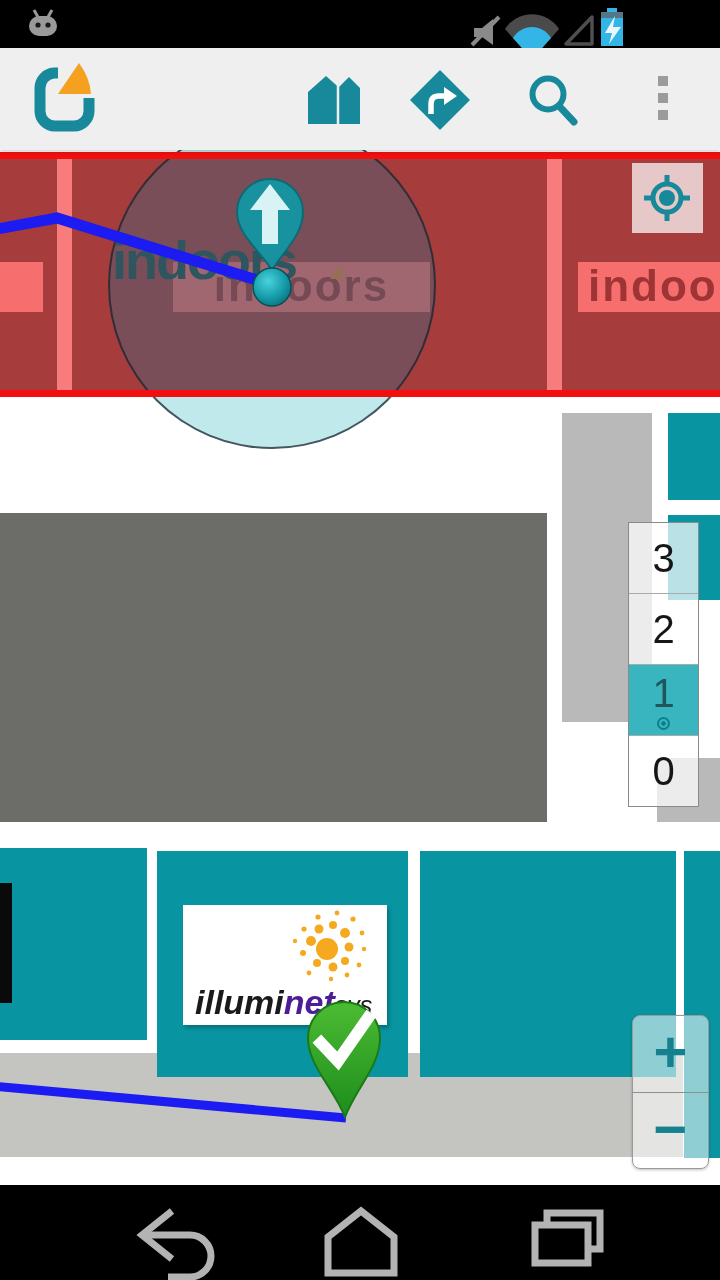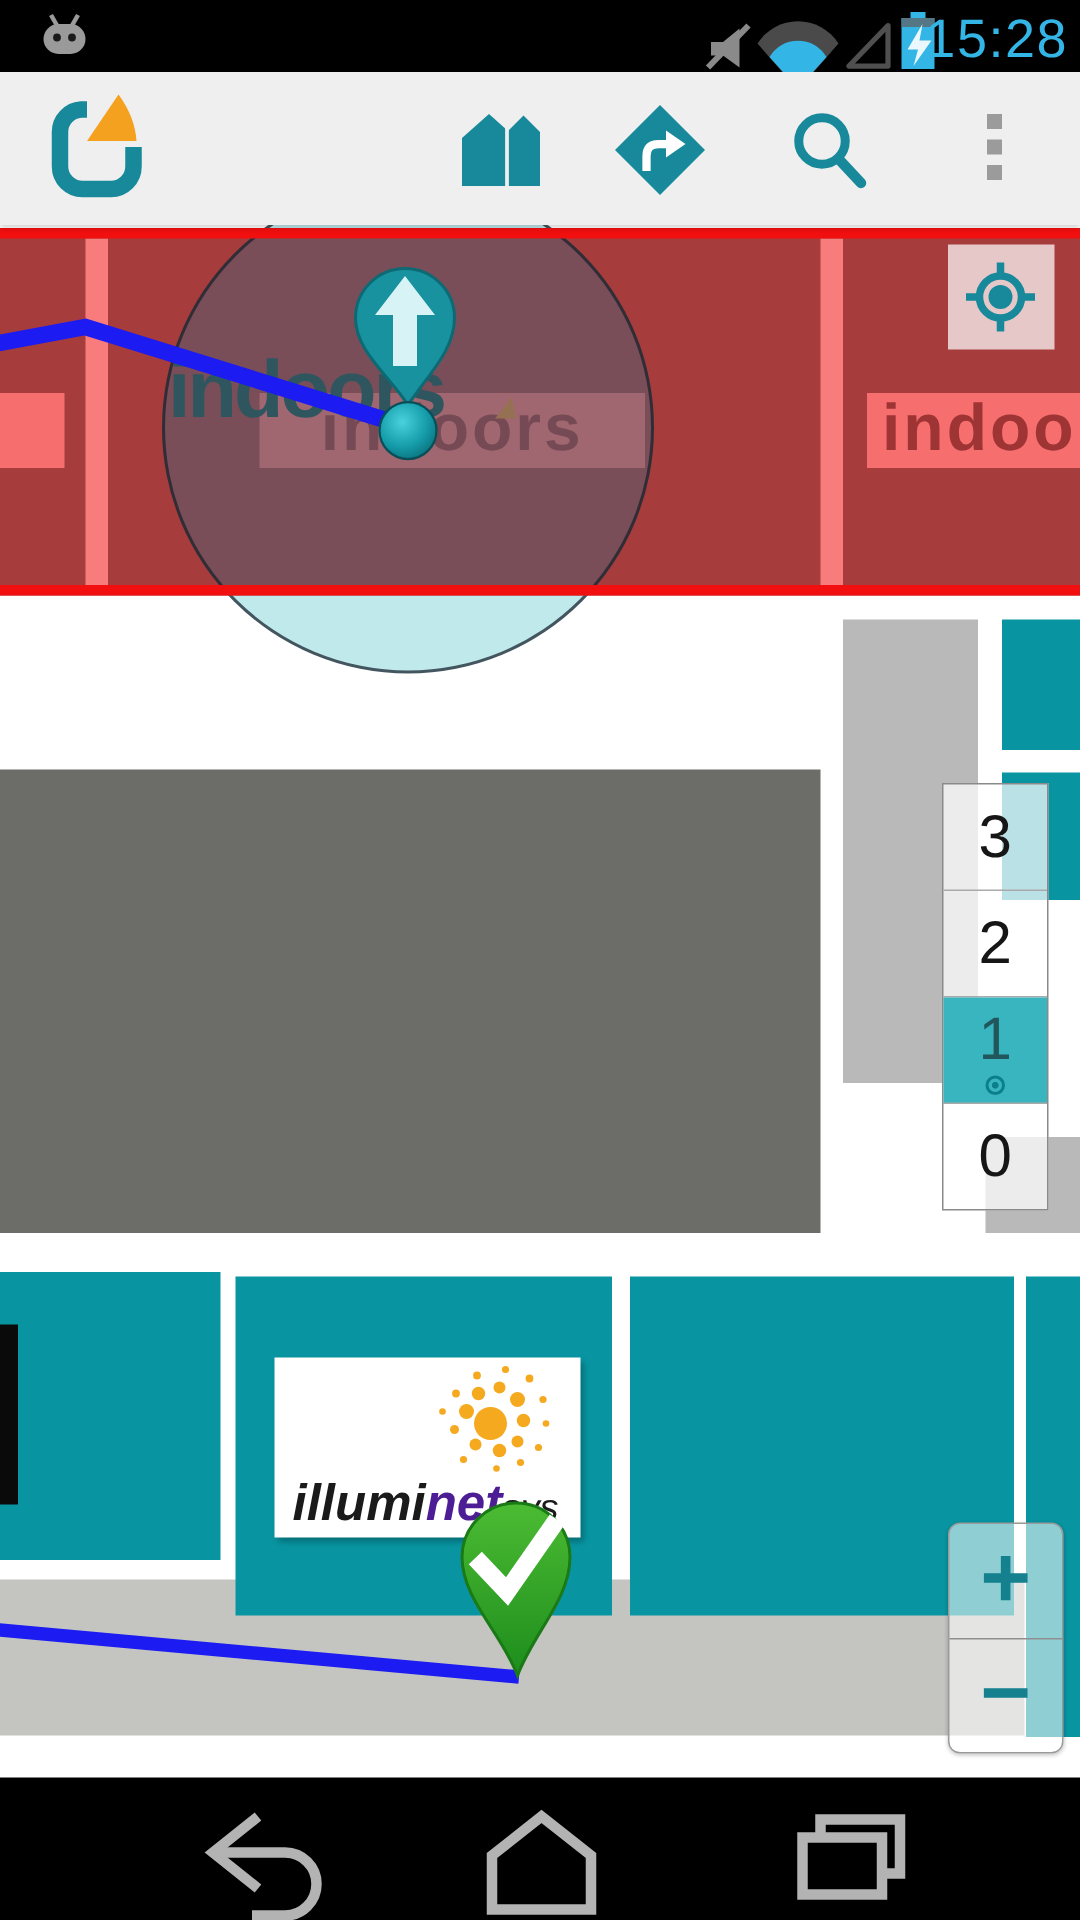--- a/index.html
+++ b/index.html
@@ -89,21 +89,20 @@
       <g>
         <path d="M 566,44 H 592 V 17 Z" fill="none" stroke="#4f4f4f" stroke-width="3.5" stroke-linejoin="round"></path>
       </g>
       <g>
         <rect x="607" y="8" width="10" height="5" fill="#33b5e5"></rect>
         <rect x="601" y="12" width="22" height="34" fill="#33b5e5"></rect>
         <rect x="601" y="12" width="22" height="6" fill="#557684"></rect>
         <path d="M 615,16 L 605,33 H 612 L 609,44 L 621,27 H 613 Z" fill="#eaf8fe"></path>
       </g>
     </svg>
-    <div id="clock" class="abs">15:28</div>
   </div>
 
   <div id="toolbar" class="abs">
     <svg class="abs" style="left:0;top:0" width="720" height="102" viewBox="0 0 720 102">
       <g>
         <path d="M 58,25 H 54 A 15,15 0 0 0 40,40 V 63 A 15,15 0 0 0 55,78 H 74 A 15,15 0 0 0 89,63 V 50" fill="none" stroke="#17899a" stroke-width="11"></path>
         <path d="M 58,46 L 79,15 Q 90,30 91,46 Z" fill="#f4a11f"></path>
       </g>
       <g>
         <path d="M 308,76 V 44 L 326,28 L 344,44 V 76 Z" fill="#17899a"></path>

